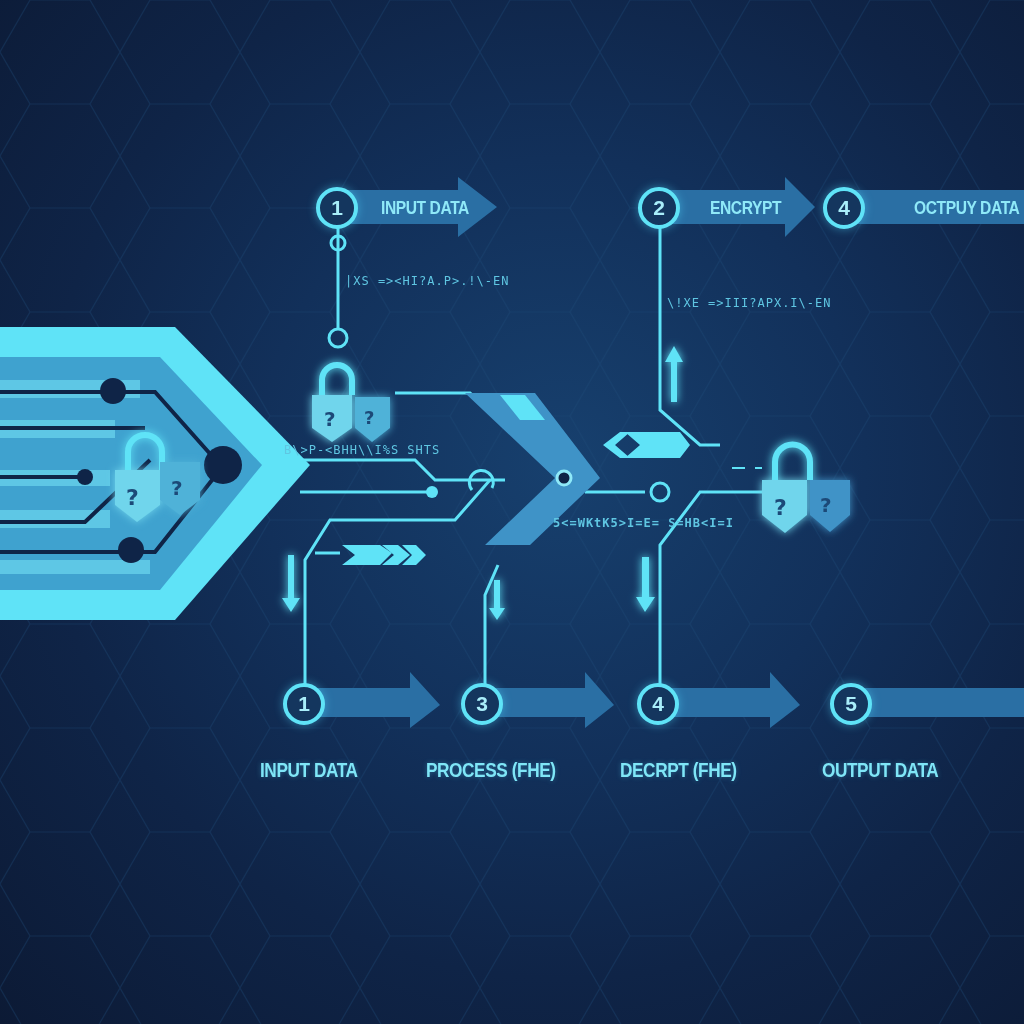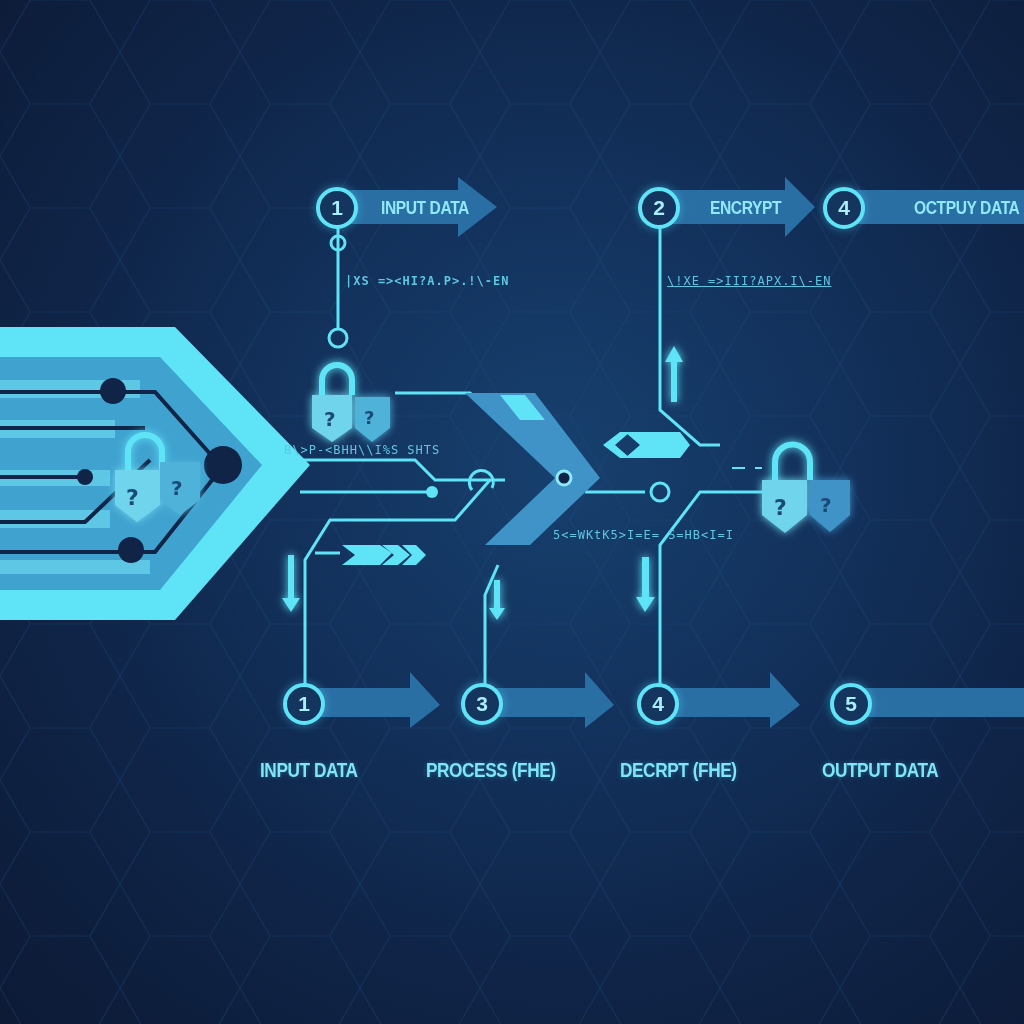--- a/index.html
+++ b/index.html
@@ -151,24 +151,24 @@
   <div class="num" style="left:638px;top:187px;">
       <span>2</span>
     </div>
   <div class="lbl arrowlbl" style="left:710px;top:197px;">ENCRYPT</div>
 
   <div class="num" style="left:823px;top:187px;">
       <span>4</span>
     </div>
   <div class="lbl arrowlbl" style="left:914px;top:197px;">OCTPUY DATA</div>
 
-  <div class="glyph" style="left:345px;top:274px;font-weight:bold;">|XS =&gt;&lt;HI?A.P&gt;.!\-EN</div>
-  <div class="glyph" style="left:667px;top:274px;text-decoration:underline;">\!XE =&gt;III?APX.I\-EN</div>
+  <div class="glyph" style="left:345px;top:274px;">|XS =&gt;&lt;HI?A.P&gt;.!\-EN</div>
+  <div class="glyph" style="left:667px;top:296px;">\!XE =&gt;III?APX.I\-EN</div>
   <div class="glyph" style="left:284px;top:443px;">B\&gt;P-&lt;BHH\\I%S SHTS</div>
-  <div class="glyph" style="left:553px;top:528px;">5&lt;=WKtK5&gt;I=E= S=HB&lt;I=I</div>
+  <div class="glyph" style="left:553px;top:516px;font-weight:bold;">5&lt;=WKtK5&gt;I=E= S=HB&lt;I=I</div>
 
   <div class="num" style="left:283px;top:683px;">
       <span>1</span>
     </div>
   <div class="num" style="left:461px;top:683px;">
       <span>3</span>
     </div>
   <div class="num" style="left:637px;top:683px;">
       <span>4</span>
     </div>

